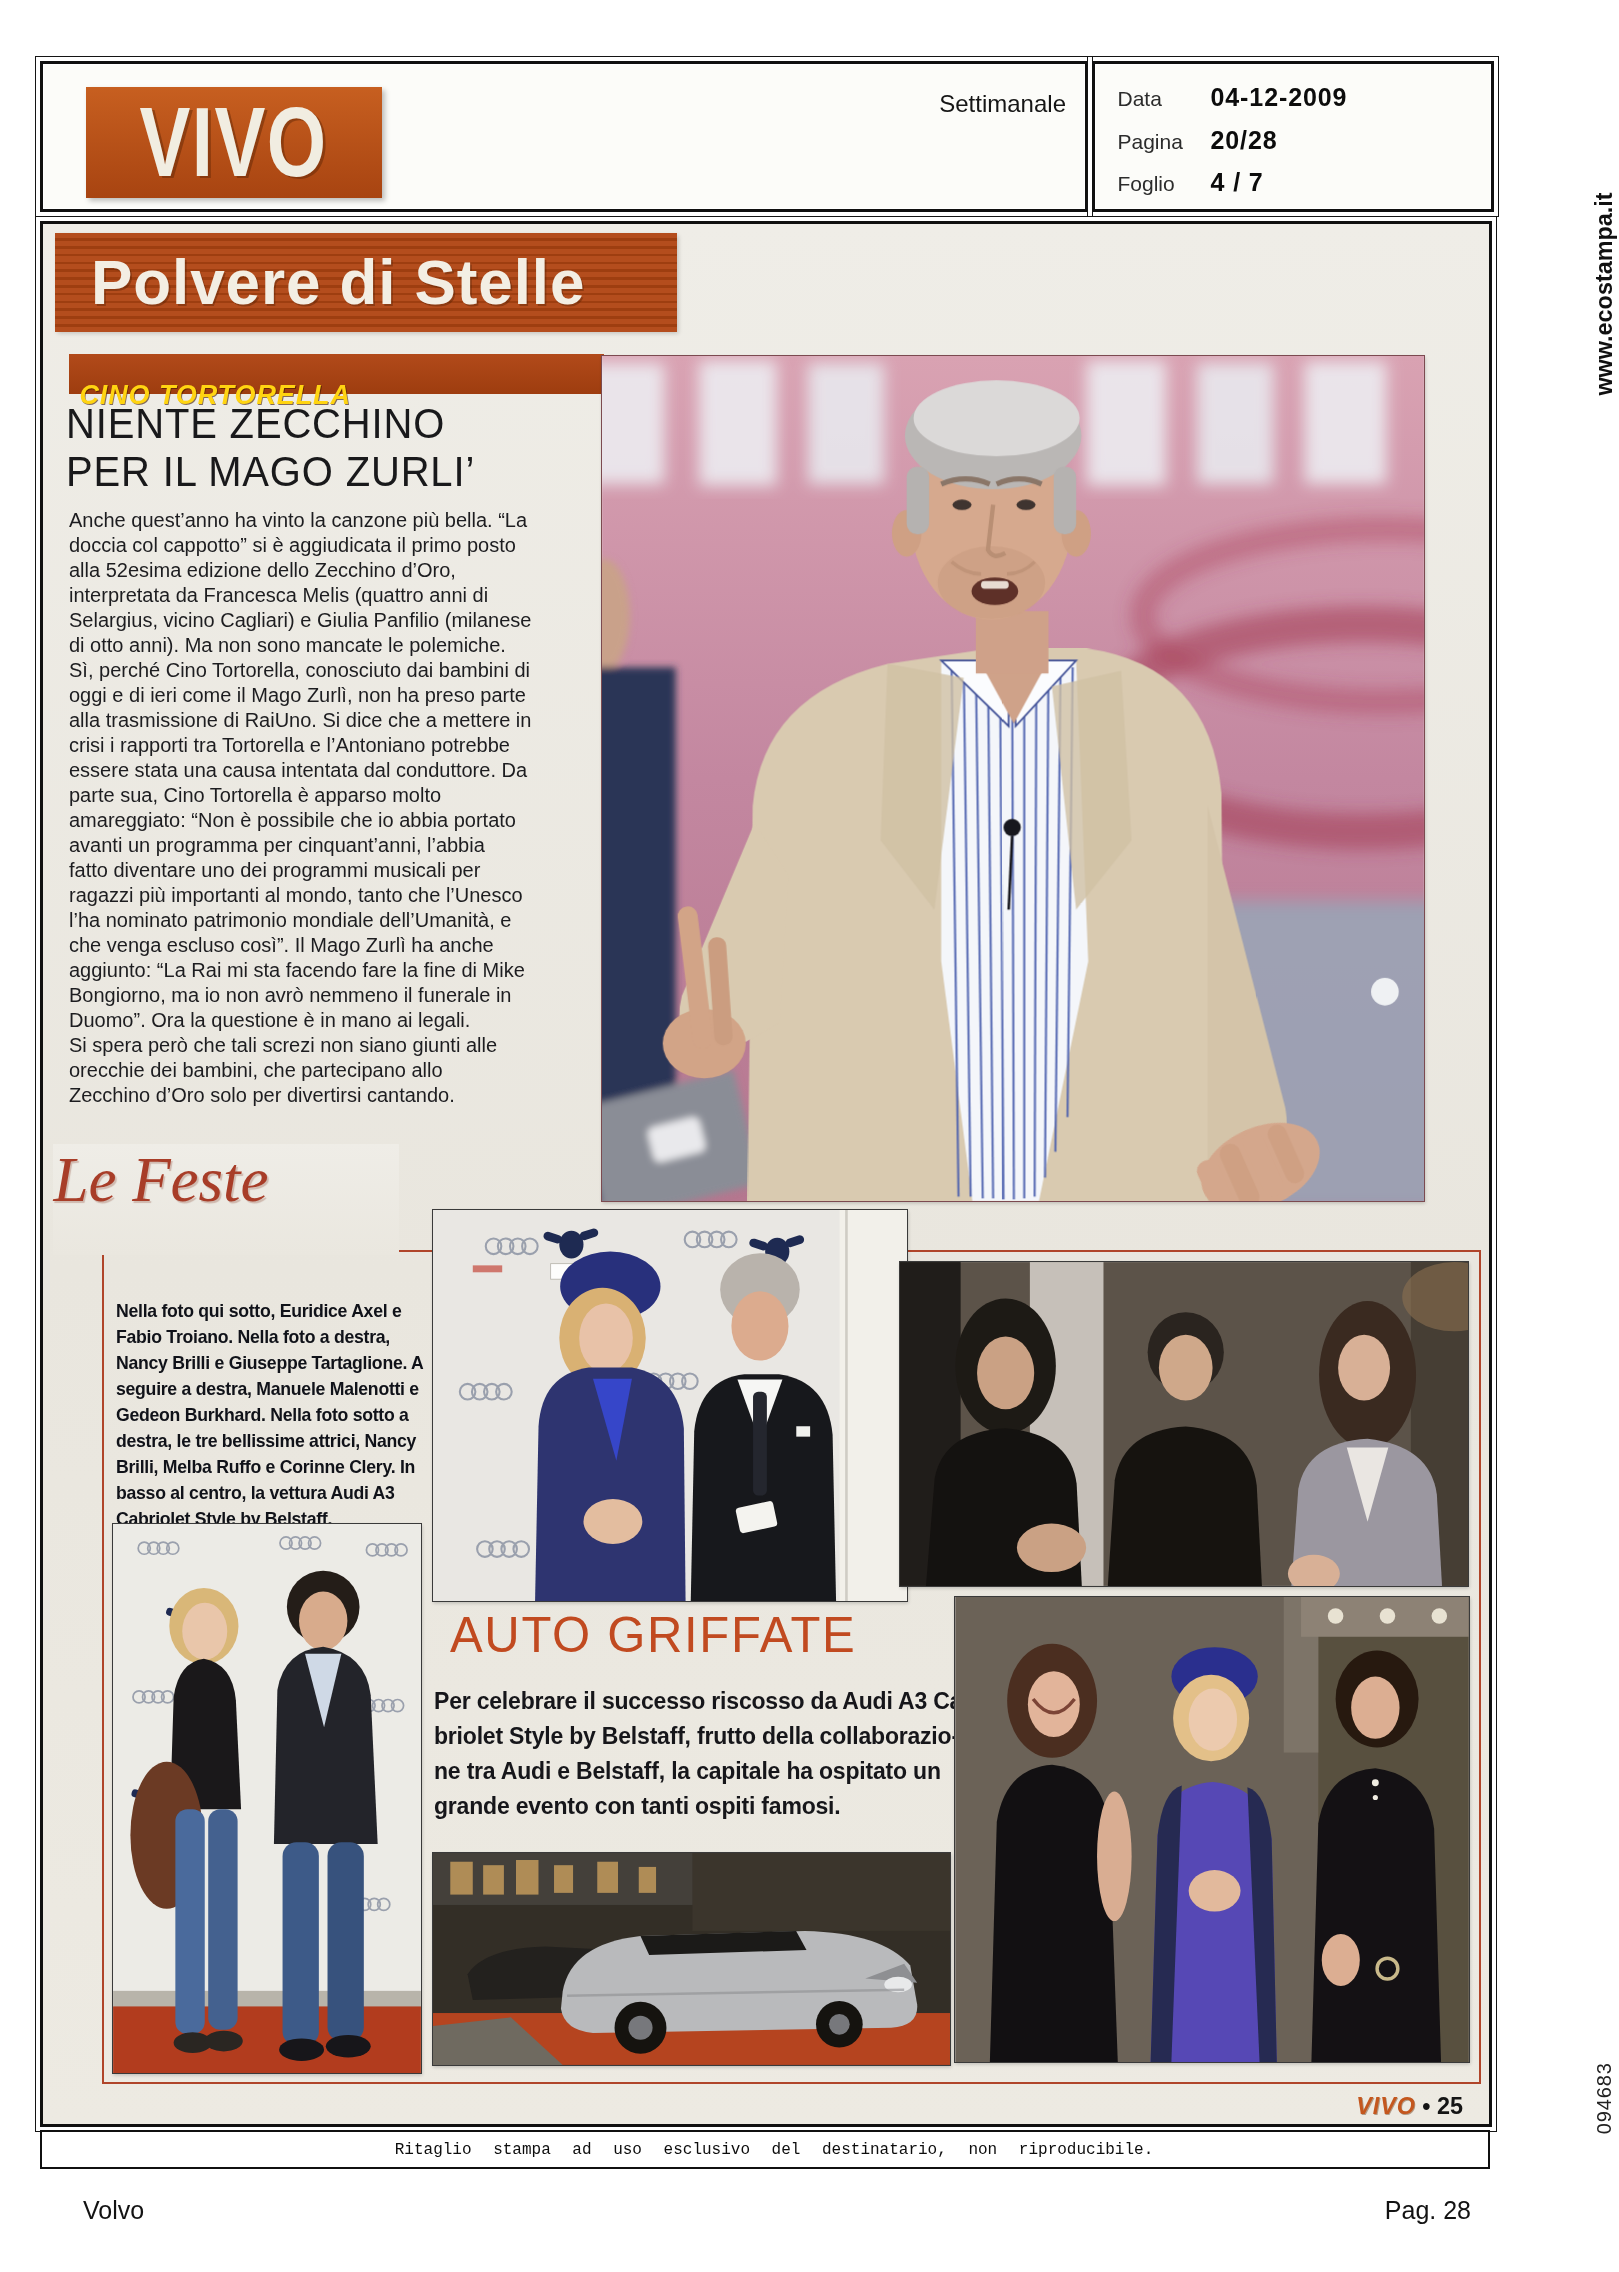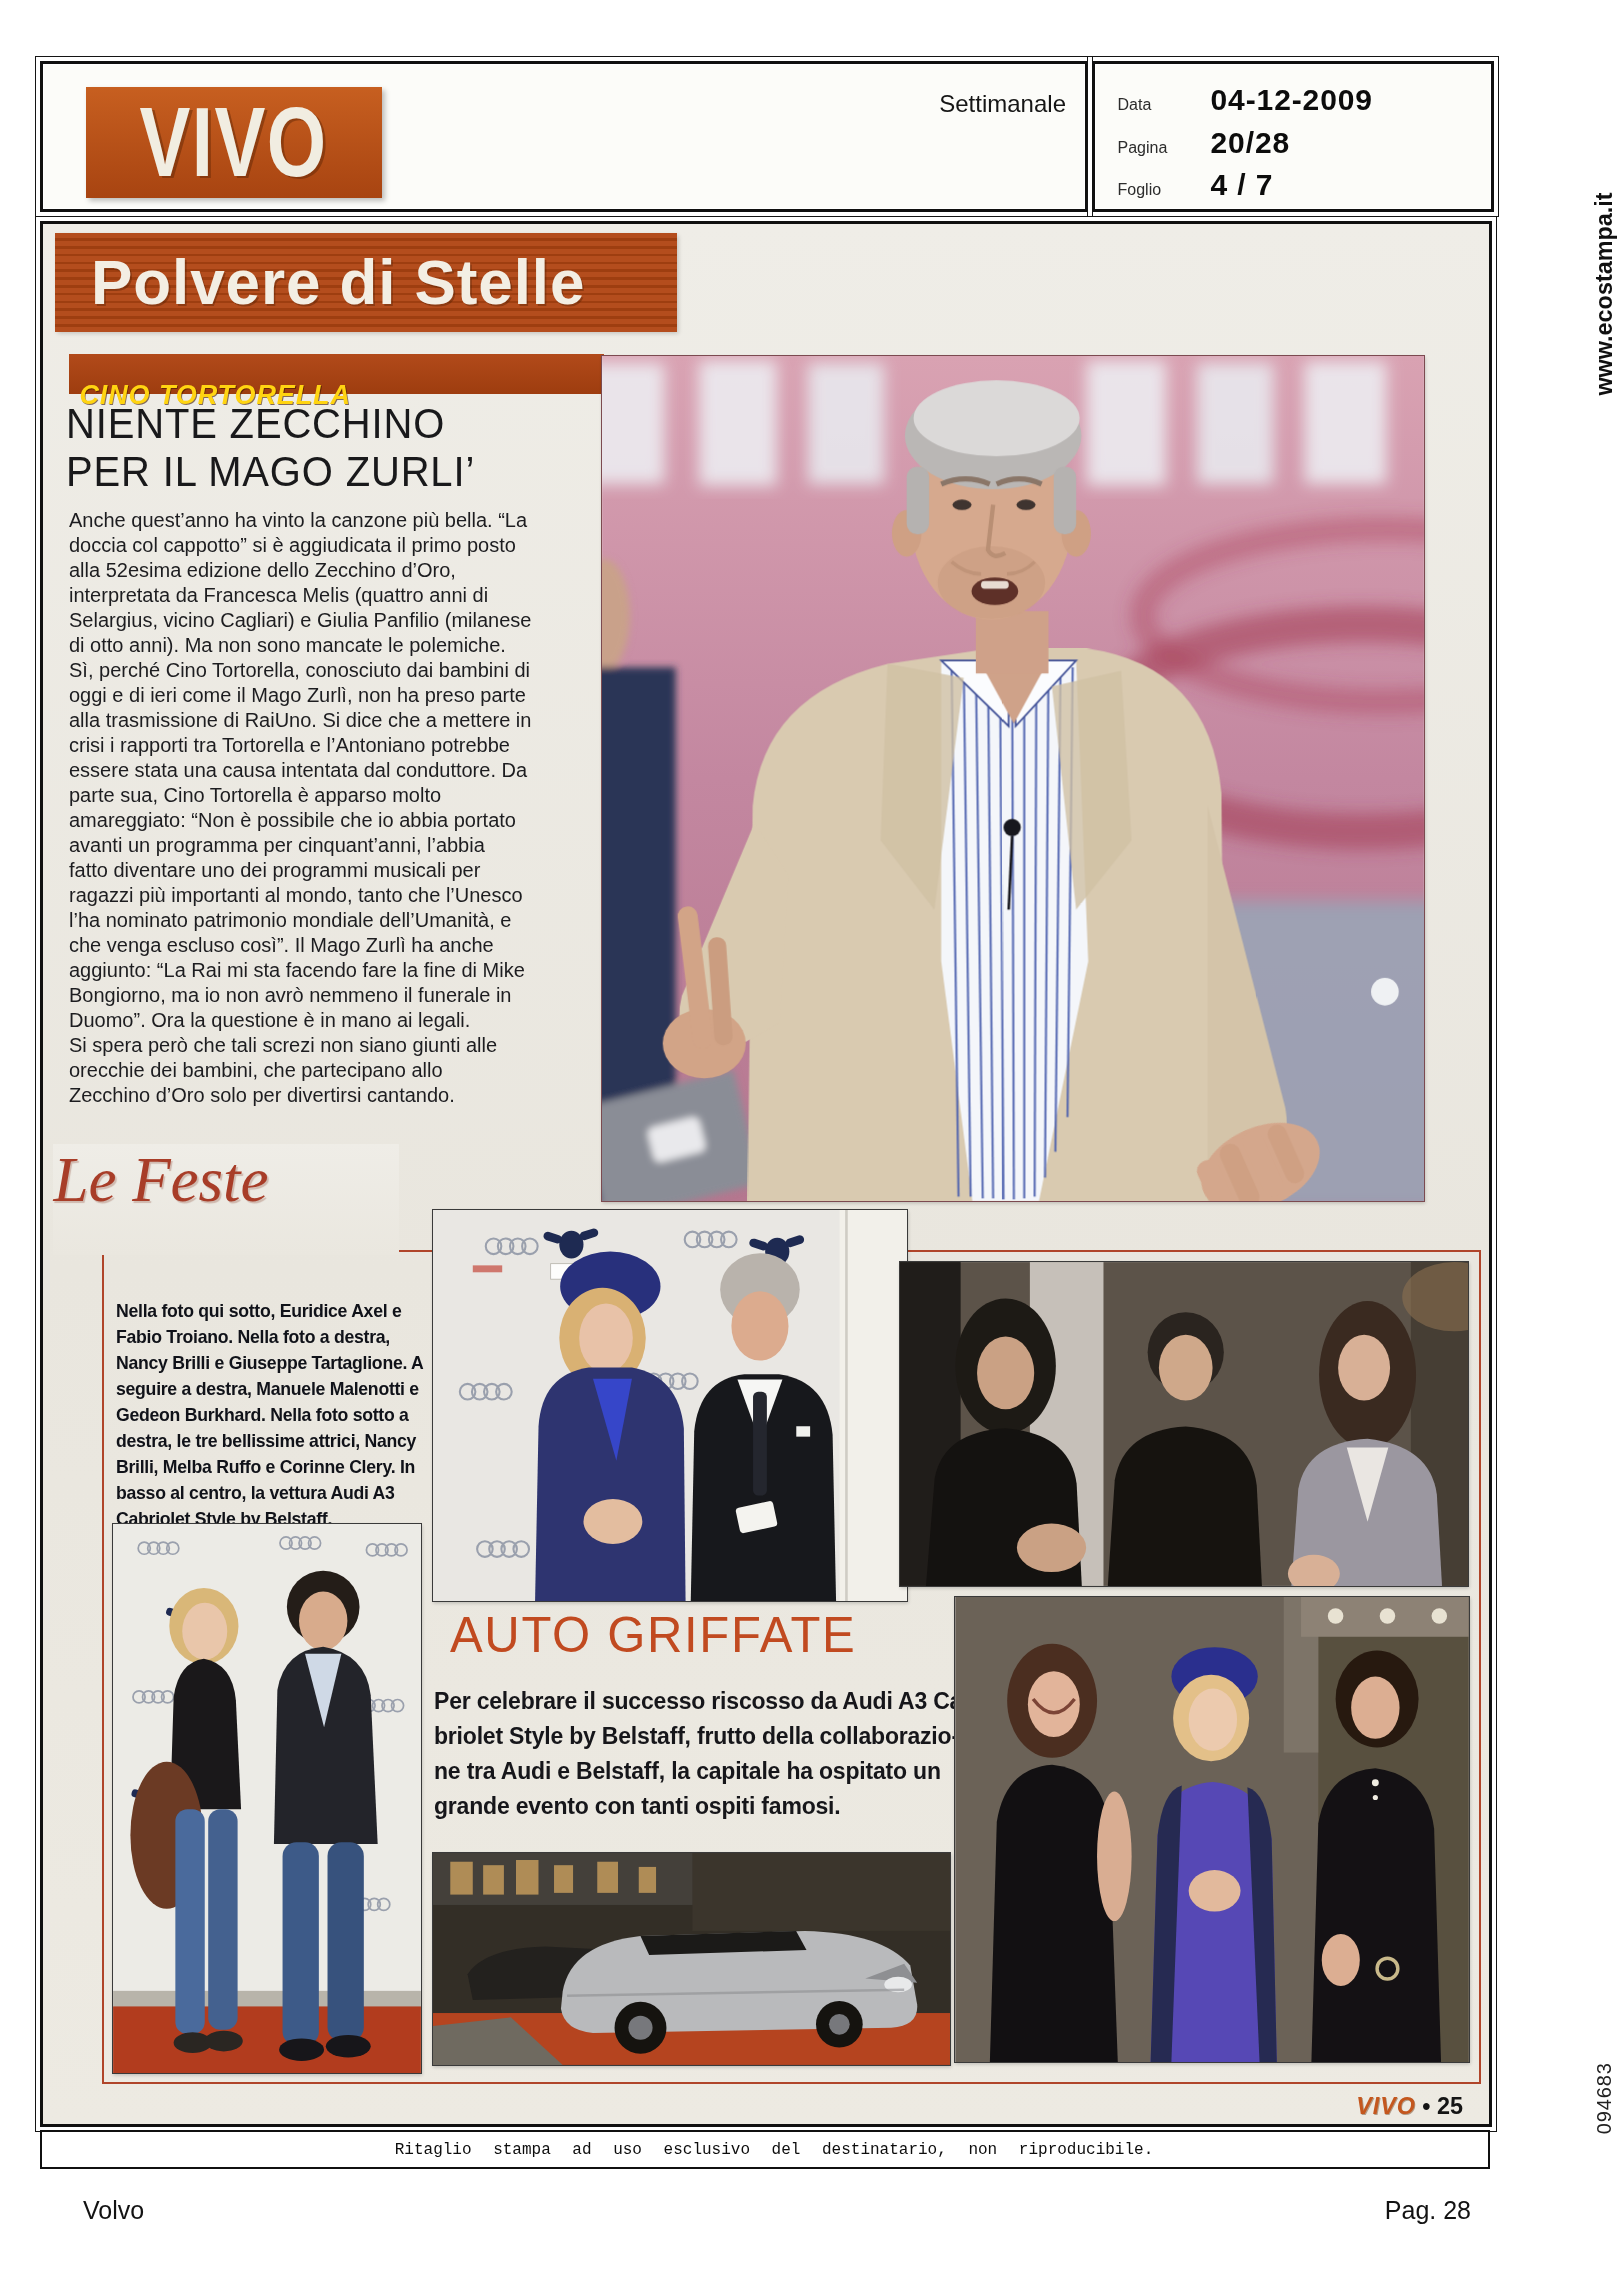--- a/index.html
+++ b/index.html
@@ -13,22 +13,22 @@
   #hdr-left{left:40px;top:61px;width:1042px;height:145px;}
   #hdr-right{left:1092px;top:61px;width:396px;height:145px;}
   #vivo-logo{position:absolute;left:43px;top:22.5px;width:296px;height:111px;
      background:linear-gradient(180deg,#c75f20,#a84411);
      display:flex;align-items:center;justify-content:center;
      box-shadow:2.6px 2.6px 5.2px rgba(0,0,0,.25);}
   #vivo-logo span{font-size:93px;font-weight:900;letter-spacing:1.7px;color:#f1ede1;
      transform:scaleX(.82) scaleY(1.05);text-shadow:3.5px 2.6px 0 rgba(90,35,5,.45);}
   #settimanale{position:absolute;right:19px;top:26px;font-size:24px;color:#161616;}
   .meta-row{position:absolute;left:22.5px;width:355px;display:flex;align-items:baseline;}
-  .meta-label{width:93px;font-size:16px;color:#2c2c2c;}
-  .meta-value{font-size:30px;font-weight:bold;color:#0c0c0c;letter-spacing:0.9px;}
+  .meta-label{width:93px;font-size:21px;color:#2c2c2c;}
+  .meta-value{font-size:25px;font-weight:bold;color:#0c0c0c;letter-spacing:0.9px;}
 
   
   #main-box{position:absolute;left:40px;top:221px;width:1446px;height:1900px;
      border:3.5px solid #101010;background:linear-gradient(180deg,#efede7,#e9e6de 55%,#edeae2);}
   #main-box:before{content:"";position:absolute;left:-7.8px;top:-7.8px;right:-7.8px;bottom:-7.8px;border:1.7px solid #141414;pointer-events:none;}
 
   
   #banner{position:absolute;left:12px;top:8.7px;width:622px;height:99px;
      background:repeating-linear-gradient(180deg,#b44d1d 0 5.2px,#9e3e10 5.2px 7.8px);
      display:flex;align-items:center;box-shadow:1.7px 1.7px 4.3px rgba(0,0,0,.18);}

